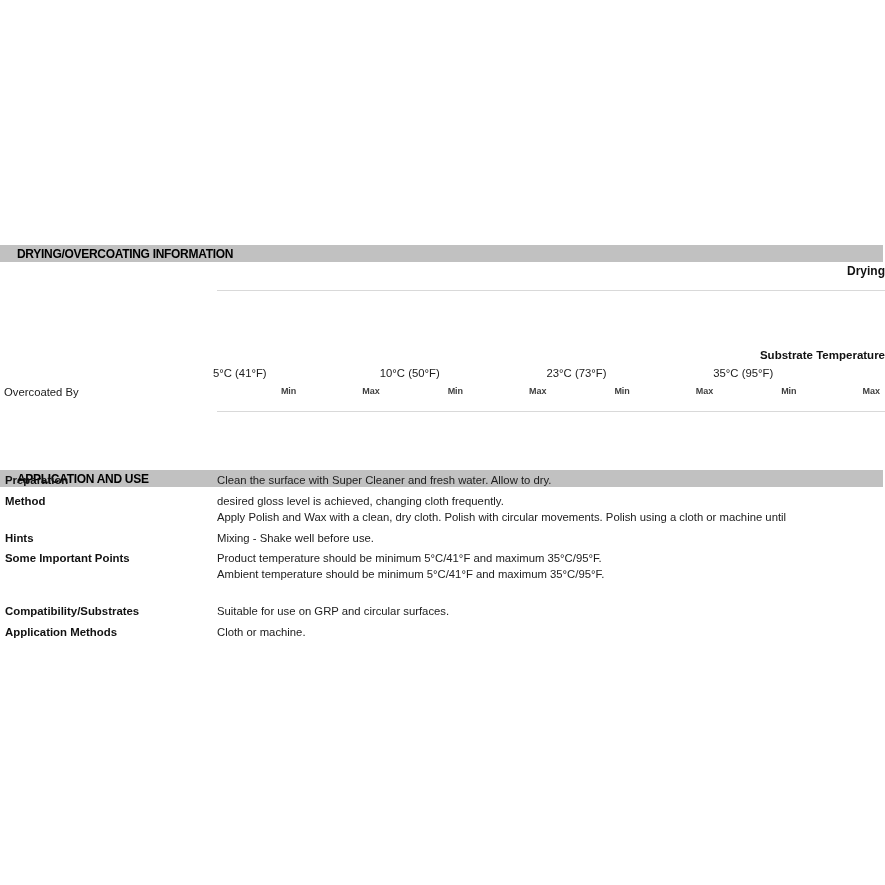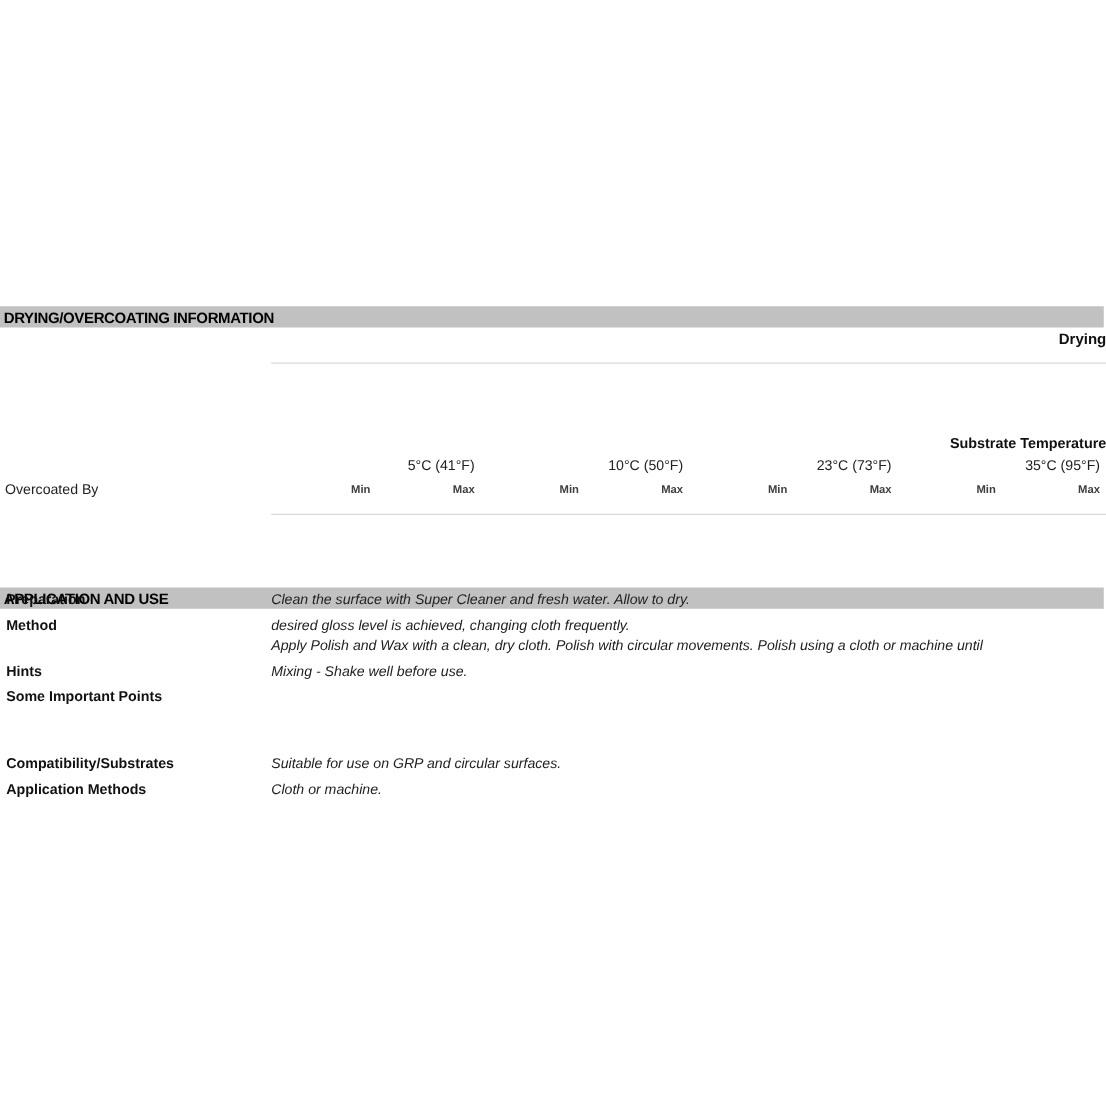--- a/index.html
+++ b/index.html
@@ -23,21 +23,21 @@
     height: 17px;
     background: #c1c1c1;
     display: flex;
     align-items: center;
   }
   .section-bar .bar-title {
     font-size: 12px;
     font-weight: bold;
     color: #000000;
     letter-spacing: -0.3px;
-    padding-left: 3px;
+    padding-left: 17px;
     white-space: nowrap;
   }
   .hline {
     position: absolute;
     left: 217px;
     width: 668px;
     height: 1px;
     background: #d9d9d9;
   }
   .center-head {
@@ -53,21 +53,21 @@
   }
   .temp-row {
     position: absolute;
     left: 218px;
     top: 366px;
     width: 667px;
     display: flex;
   }
   .temp-cell {
     flex: 1 1 0;
-    text-align: right;
+    text-align: left;
     font-size: 11.3px;
     color: #212121;
     line-height: 14px;
     position: relative;
     left: -5px;
     white-space: nowrap;
   }
   .minmax-row {
     position: absolute;
     left: 218px;
@@ -112,21 +112,20 @@
     white-space: nowrap;
   }
   .app-value {
     position: absolute;
     left: 217px;
     top: 0;
     width: 660px;
     font-size: 11.3px;
     color: #212121;
     line-height: 16.3px;
-    font-style: italic;
   }
   .app-value .vline {
     white-space: nowrap;
   }
 </style>
 </head>
 <body>
 
 <div class="page">
 
@@ -184,20 +183,22 @@
   <div class="app-row" style="top:530px;">
     <div class="app-label">Hints</div>
     <div class="app-value">
       <div class="vline">Mixing - Shake well before use.</div>
     </div>
   </div>
 
   <div class="app-row" style="top:550px;">
     <div class="app-label">Some Important Points</div>
     <div class="app-value">
+      <div class="vline">Product temperature should be minimum 5°C/41°F and maximum 35°C/95°F.</div>
+      <div class="vline">Ambient temperature should be minimum 5°C/41°F and maximum 35°C/95°F.</div>
     </div>
   </div>
 
   <div class="app-row" style="top:603px;">
     <div class="app-label">Compatibility/Substrates</div>
     <div class="app-value">
       <div class="vline">Suitable for use on GRP and circular surfaces.</div>
     </div>
   </div>
 

